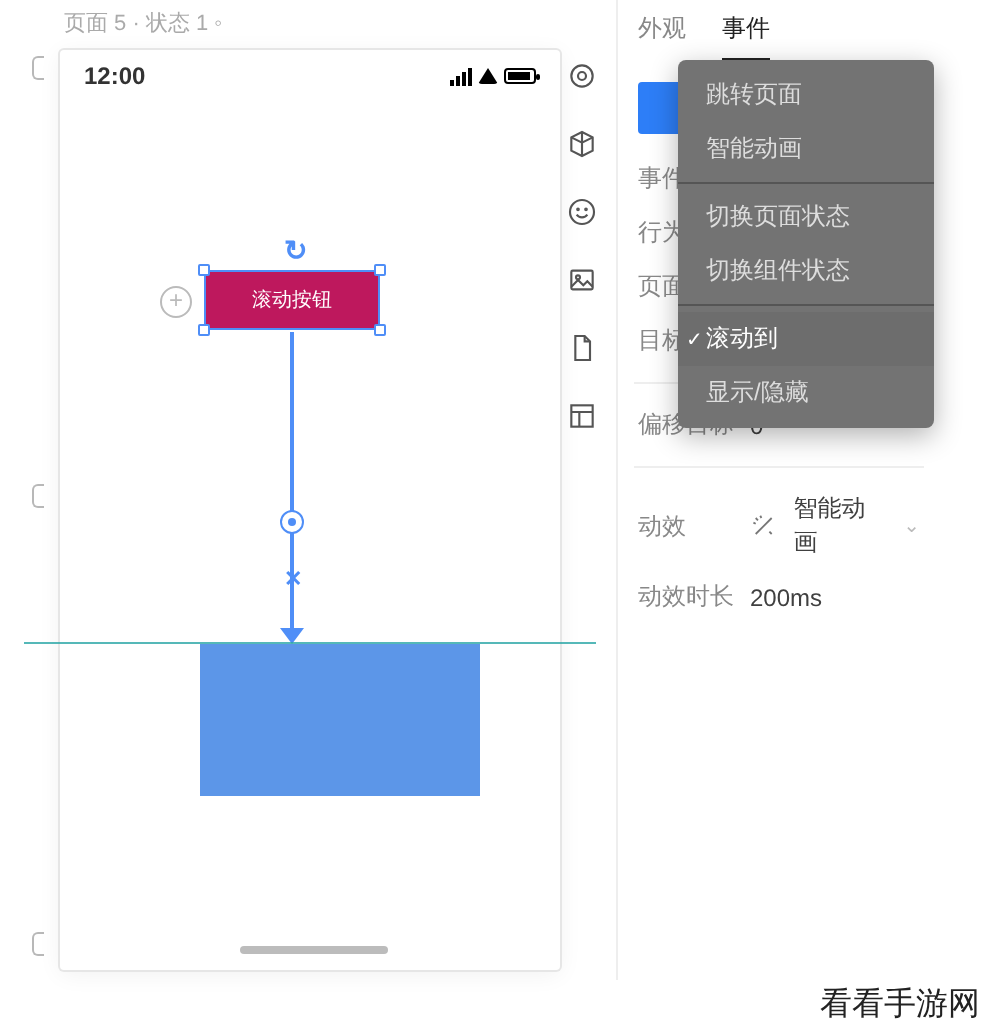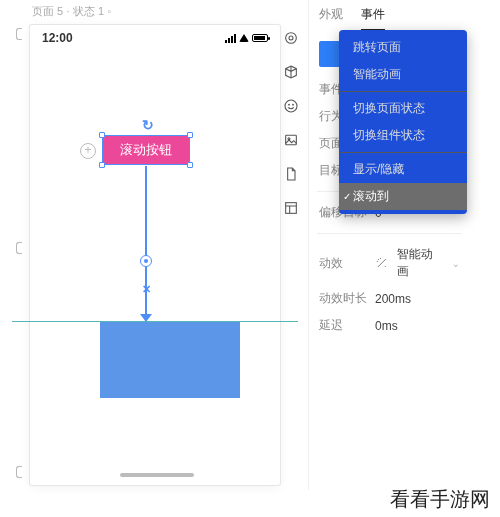--- a/index.html
+++ b/index.html
@@ -90,24 +90,24 @@
   
   .refresh-icon {
     color:#4f8ef7; font-weight:bold; font-size:14px;text-align:center;
   }
   .scroll-btn {
     position:absolute;
     left:72px;
     top:110px;
     width:88px;
     height:30px;
-    background:#ec4899;
+    background:#be185d;
     color:#fff;
     display:flex;align-items:center;justify-content:center;
-    font-size:13px;
+    font-size:10px;
     border:1.5px solid #4f8ef7;
   }
   .sel-handle{position:absolute;width:6px;height:6px;background:#fff;border:1.5px solid #4f8ef7;border-radius:1px;}
   .sel-tl{left:-4px;top:-4px}.sel-tr{right:-4px;top:-4px}.sel-bl{left:-4px;bottom:-4px}.sel-br{right:-4px;bottom:-4px}
   .add-circle{
     position:absolute;left:50px;top:118px;width:16px;height:16px;border:1.3px solid #bbb;border-radius:50%;
     color:#bbb;font-size:12px;line-height:13px;text-align:center;
   }
   .refresh-mark{position:absolute;left:112px;top:92px;}
   .link-line{
@@ -156,34 +156,34 @@
     margin:2px 0 4px;
   }
   .sep{height:1px;background:#eee;margin:2px -2px;}
   .chev{margin-left:auto;color:#bbb;font-size:10px;}
   .magic{width:14px;height:14px;}
   
   .menu{
     position:absolute;
     top:30px;left:30px;
     width:128px;
-    background:#1d4ed8;color:#ddd;
+    background:#737373;color:#ddd;
     border-radius:4px;
     padding:4px 0;
     font-size:12px;
     box-shadow:0 4px 14px rgba(0,0,0,.3);
     z-index:50;
   }
   .menu-item{padding:5px 14px;cursor:pointer;display:flex;align-items:center;gap:6px;}
   .menu-item.sel{background:#6d6d6d;color:#fff;}
   .menu-item.sel::before{content:"✓";position:absolute;left:4px;font-size:10px;}
   .menu-sep{height:1px;background:#555;margin:3px 0;}
   
   .watermark{
-    position:absolute;right:10px;bottom:4px;font-size:20px;color:#222;
+    position:absolute;right:10px;bottom:4px;font-size:16px;color:#222;
     font-family:"SimSun","Songti SC",serif;
     margin-top:12px;
   }
 </style>
 </head>
 <body>
 
 <div class="app">
 
   <div class="gutter">
@@ -319,32 +319,28 @@
         <svg class="magic" viewBox="0 0 24 24">
             <path d="M5 19L19 5M5 5l2 2M17 17l2 2M9 3l1 2M3 9l2 1" stroke="#777" stroke-width="1.6" fill="none"></path>
           </svg>
         <span class="val">智能动画</span>
         <span class="chev">⌄</span>
       </div>
       <div class="row">
         <span class="lab">动效时长</span>
         <span class="val">200ms</span>
       </div>
-      <div class="row">
-        <span class="lab">延迟</span>
-        <span class="val">0ms</span>
-      </div>
     </div>
 
     <div class="menu" id="menu">
         <div class="menu-item">跳转页面</div>
         <div class="menu-item">智能动画</div>
         <div class="menu-sep"></div>
         <div class="menu-item">切换页面状态</div>
         <div class="menu-item">切换组件状态</div>
         <div class="menu-sep"></div>
+        <div class="menu-item sel">滚动到</div>
         <div class="menu-item">显示/隐藏</div>
-        <div class="menu-item sel">滚动到</div>
       </div>
   </div>
 </div>
 
 <div class="watermark">看看手游网</div>
 
 </body></html>

